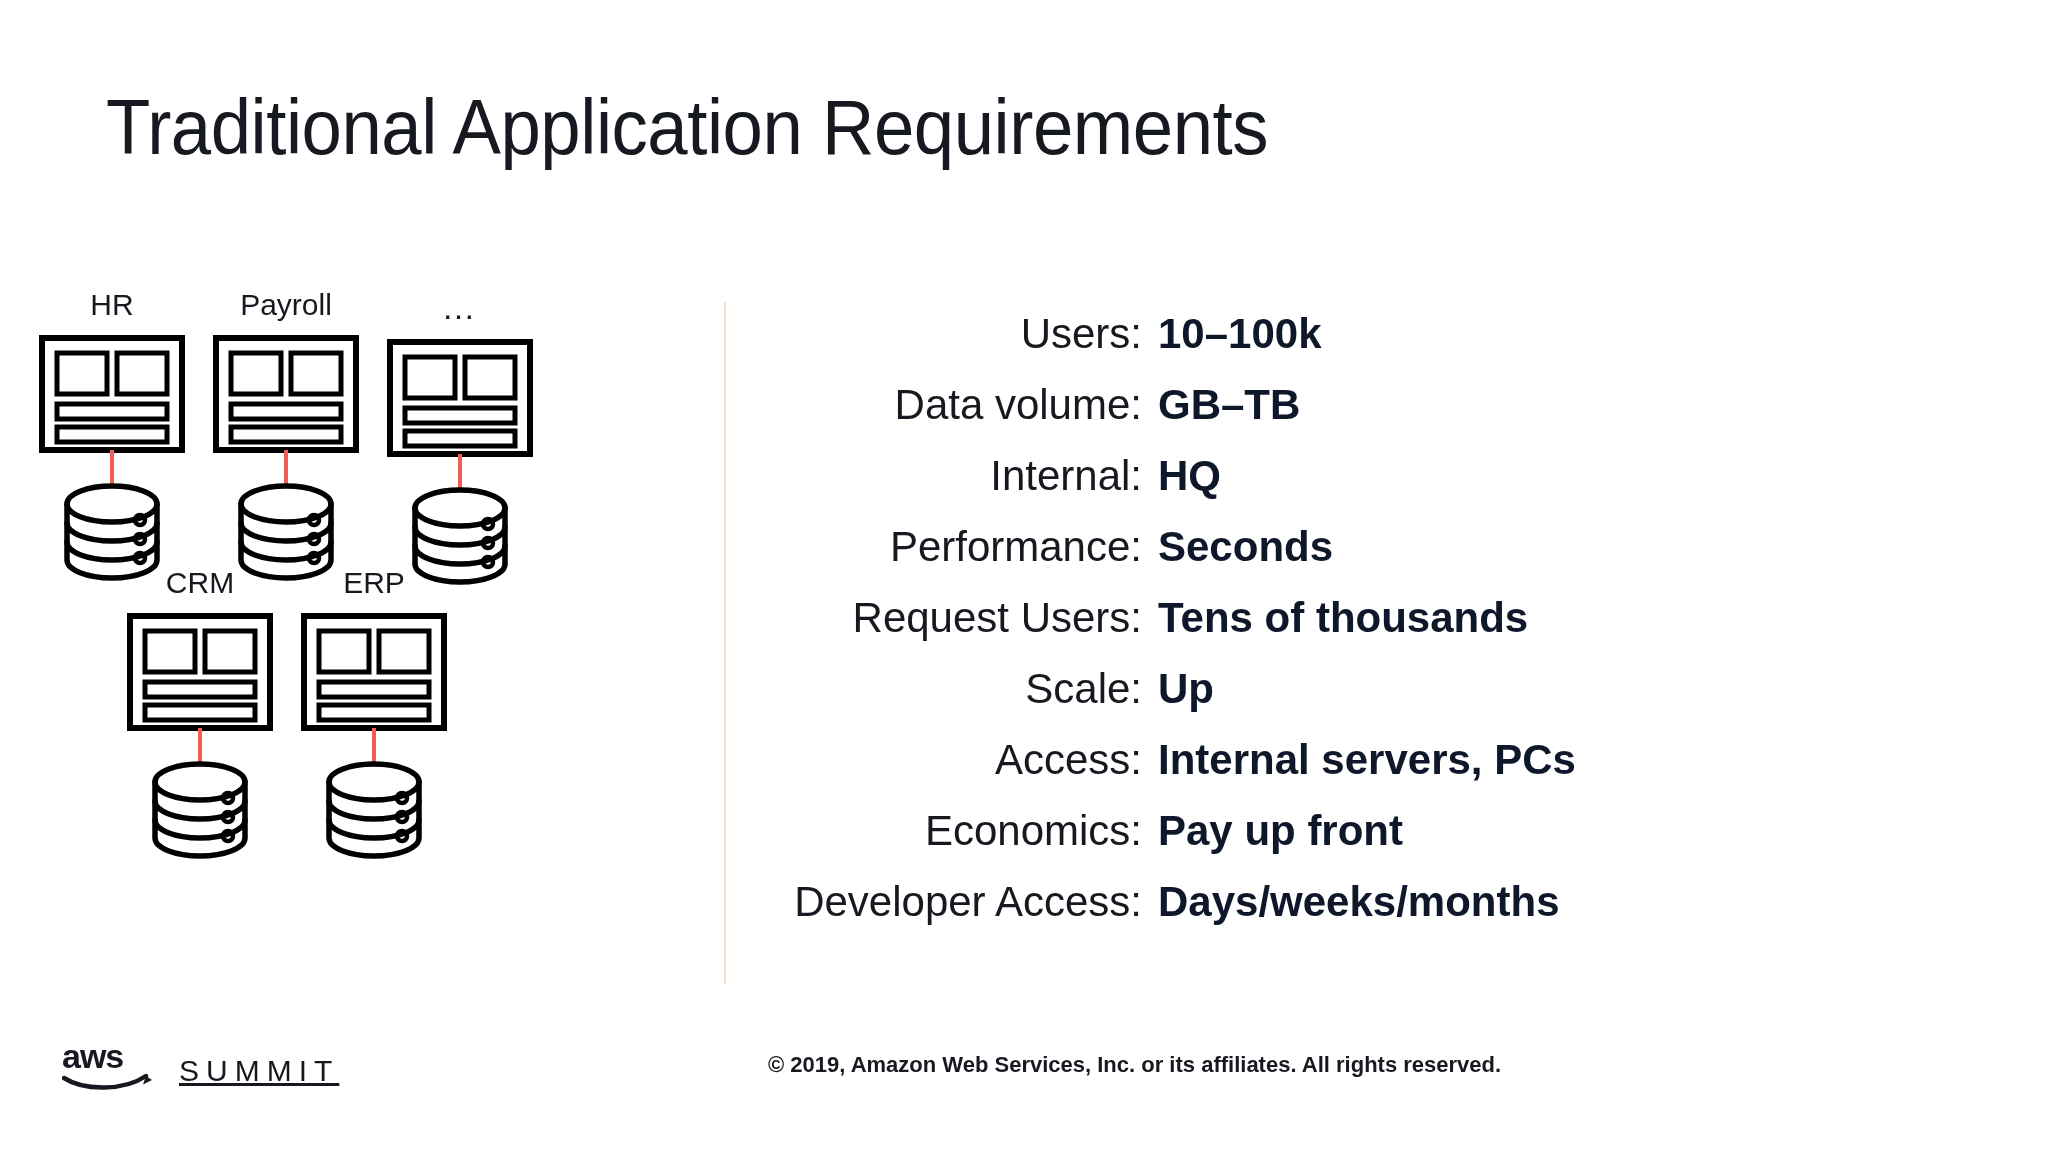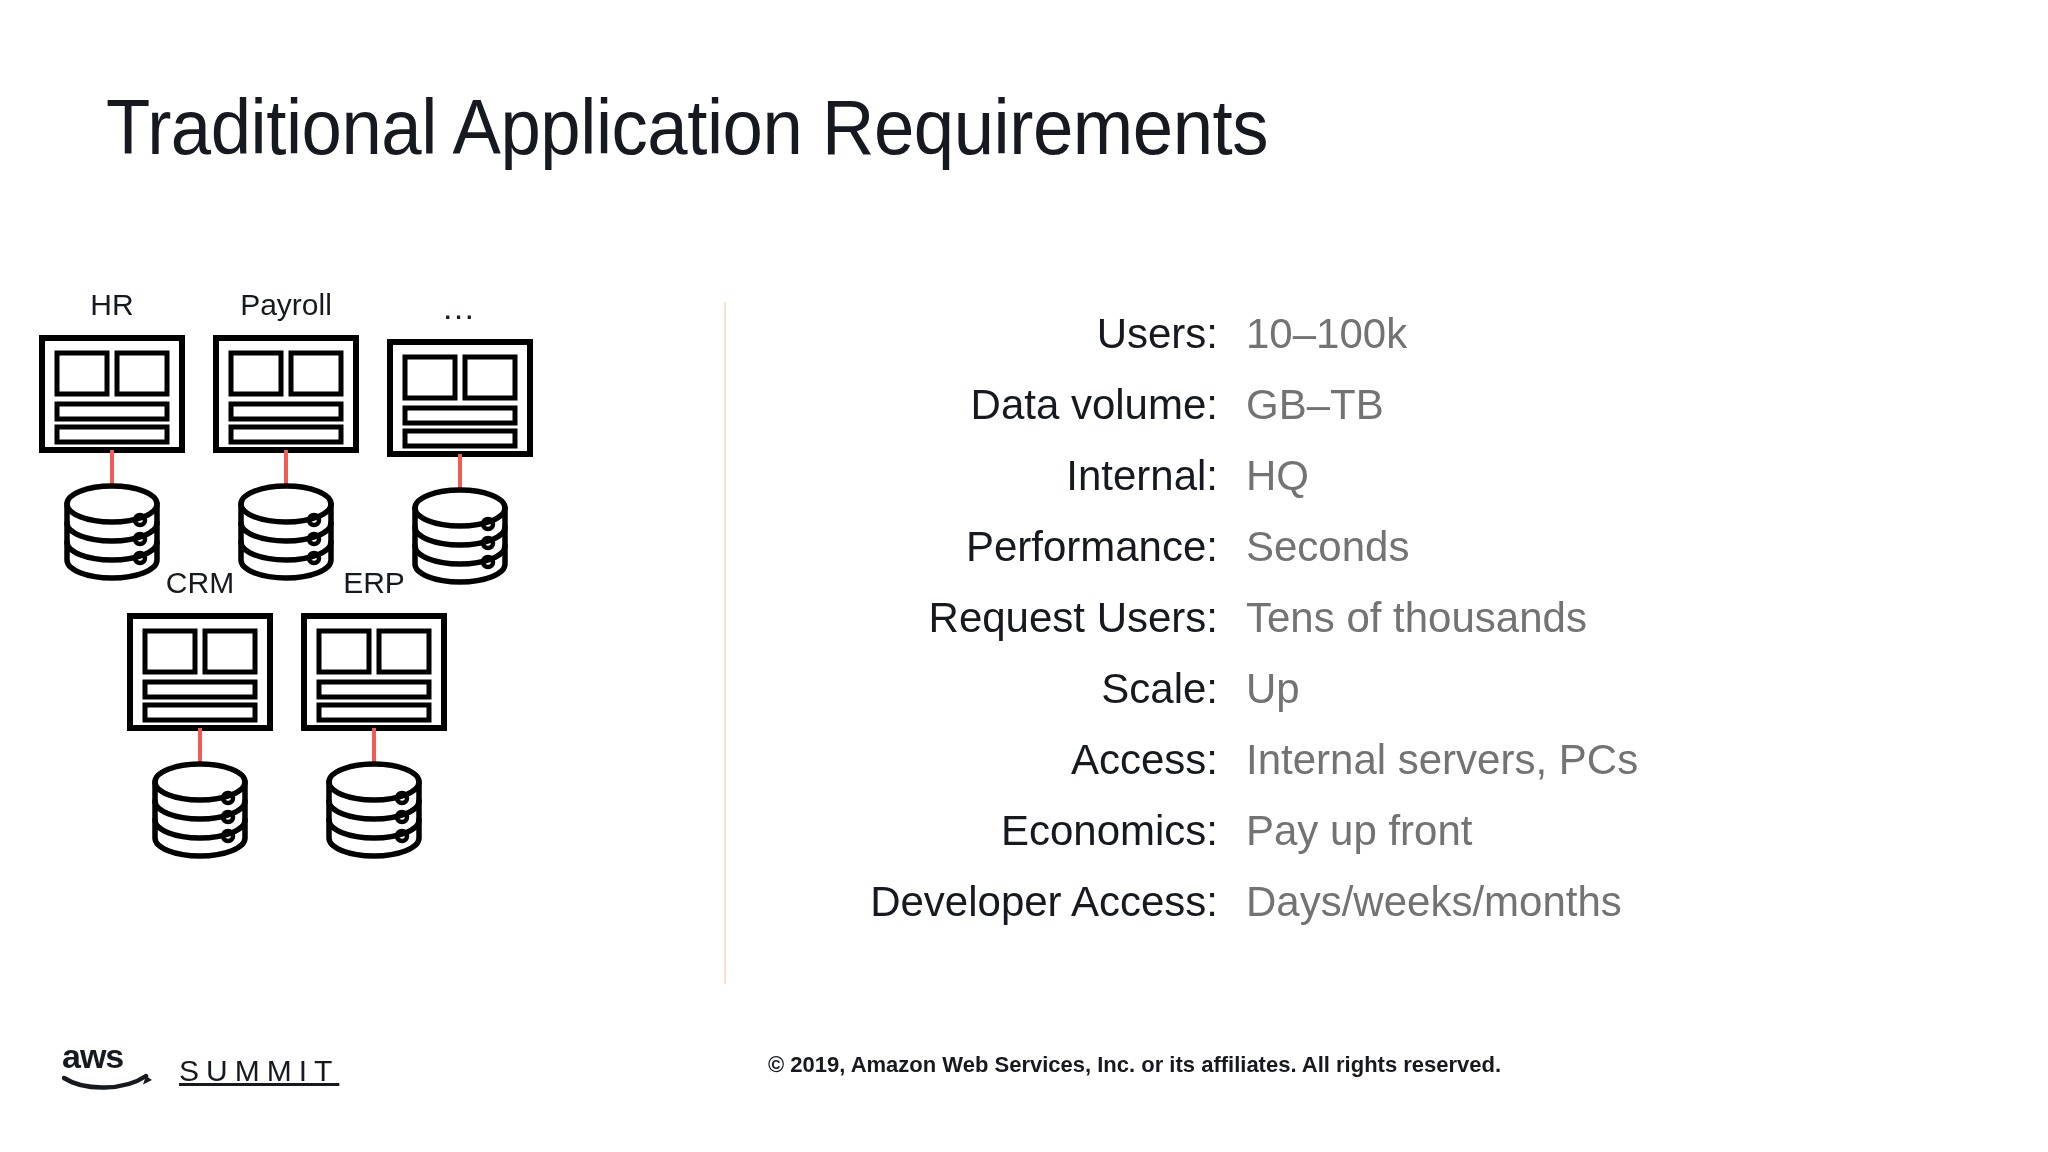--- a/index.html
+++ b/index.html
@@ -67,42 +67,42 @@
     left: 724px;
     top: 302px;
     width: 2px;
     height: 682px;
     background: #f6e2cf;
   }
 
   
   .req-table {
     position: absolute;
-    left: 840px;
+    left: 764px;
     top: 310px;
     width: 1100px;
   }
   .req-row {
     display: flex;
     align-items: baseline;
     height: 71px;
   }
   .req-label {
     width: 378px;
     text-align: right;
     font-size: 42px;
     font-weight: 400;
     color: #16191f;
     white-space: nowrap;
   }
   .req-value {
-    margin-left: 28px;
+    margin-left: 16px;
     font-size: 42px;
-    font-weight: 400;
-    color: #737373;
+    font-weight: 700;
+    color: #0f172a;
     white-space: nowrap;
   }
 
   
   .footer-logo {
     position: absolute;
     left: 62px;
     top: 1038px;
     height: 56px;
     display: flex;

